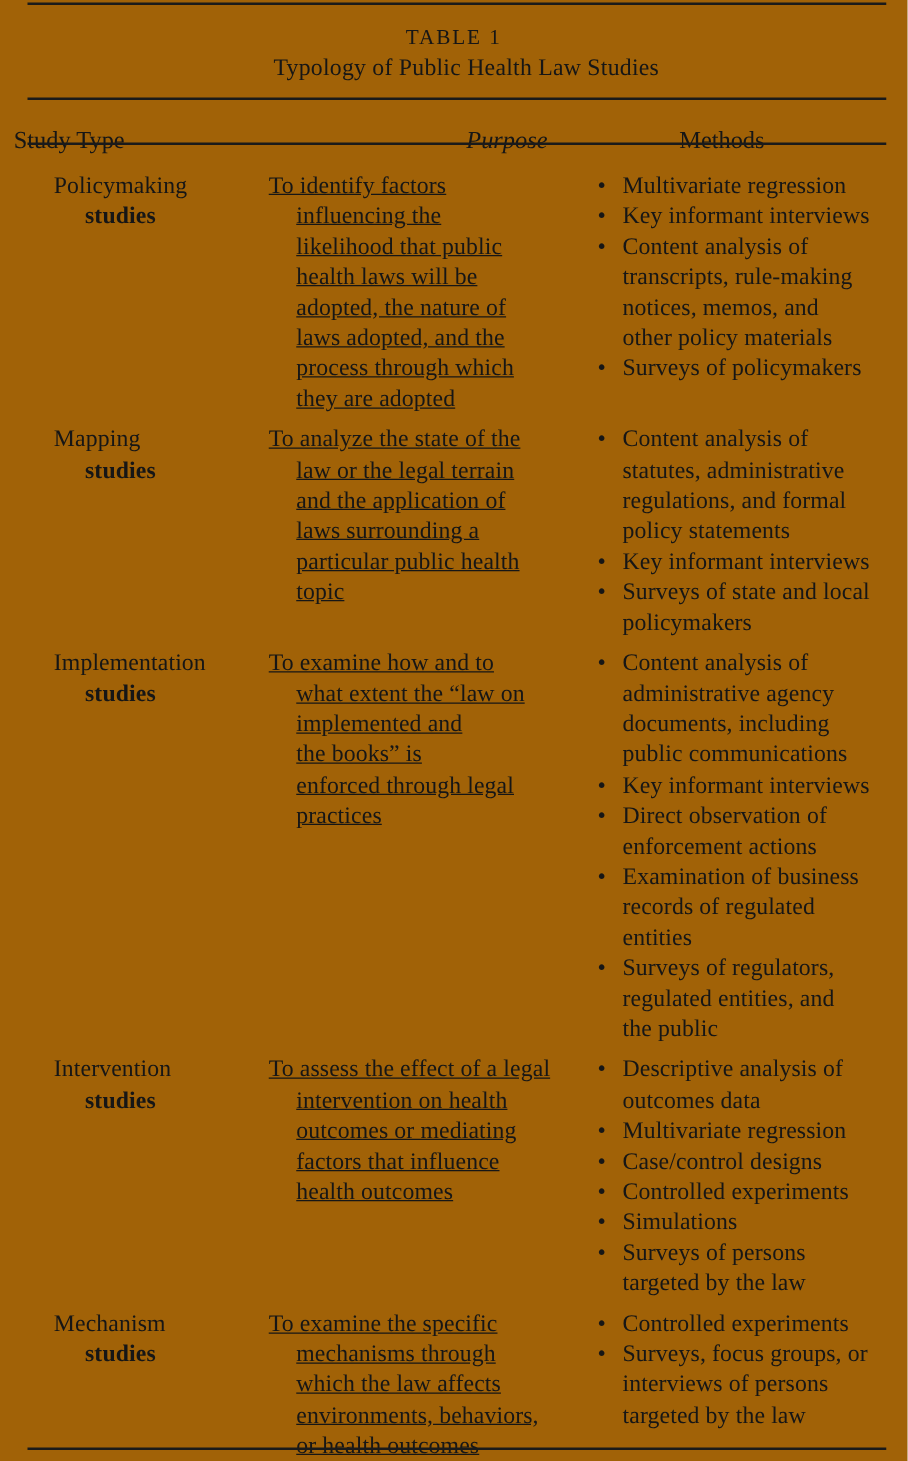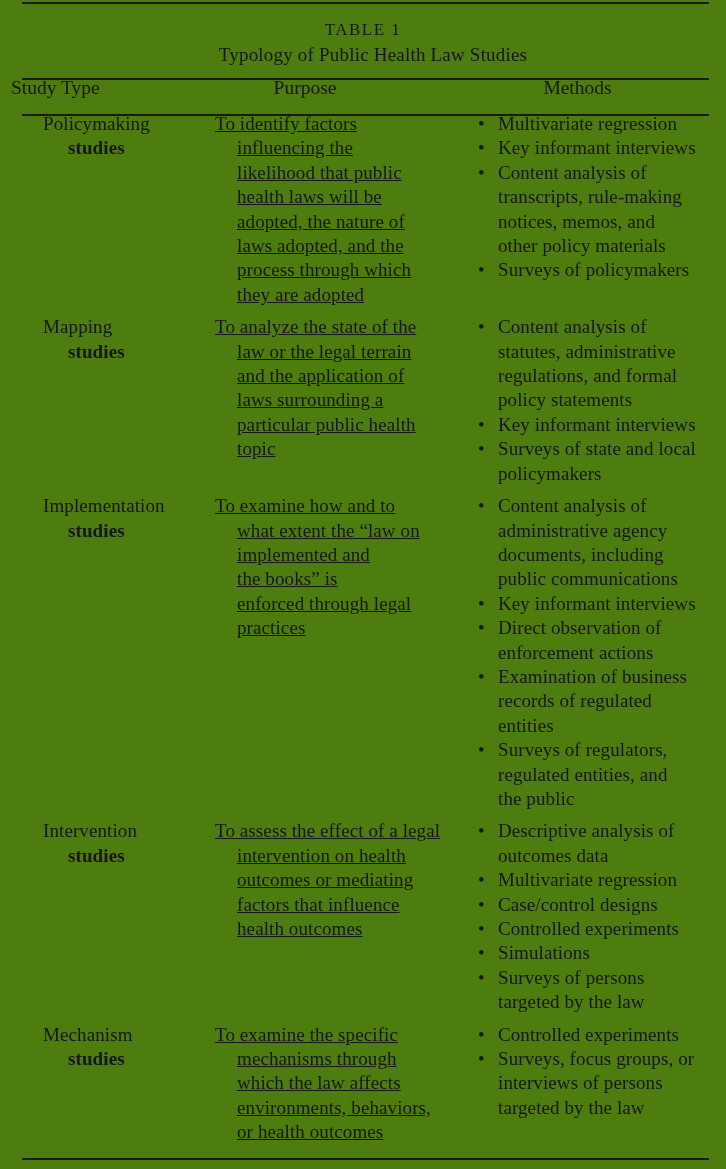--- a/index.html
+++ b/index.html
@@ -1,20 +1,20 @@
 <!DOCTYPE html>
 <html><head>
 <meta charset="utf-8">
 <style>
   html, body { margin: 0; padding: 0; background: #e8e8e8; }
   .page {
     position: relative;
     width: 726px;
     height: 1169px;
-    background: #4d7c0f;
+    background: #a16207;
     color: #161616;
     font-family: "Liberation Serif", "DejaVu Serif", serif;
     overflow: hidden;
     margin: 0 auto;
   }
   .rule {
     position: absolute;
     left: 22px;
     width: 687px;
     height: 2px;
@@ -22,23 +22,23 @@
   }
   .rule-top    { top: 2px; }
   .rule-title  { top: 78px; }
   .rule-header { top: 114px; }
   .rule-bottom { top: 1158px; }
 
   .title-block { padding-top: 17px; text-align: center; }
   .table-label { font-size: 17px; letter-spacing: 1.5px; line-height: 25px; }
   .table-title { font-size: 19px; line-height: 26px; letter-spacing: 0.2px; margin-left: 20px; }
 
-  .header-row { display: flex; margin-top: 8px; font-size: 19.5px; line-height: 24px; }
+  .header-row { display: flex; margin-top: 33px; font-size: 19.5px; line-height: 24px; }
   .hc1 { width: 161px; padding-left: 11px; text-align: left; }
-  .hc2 { width: 266px; text-align: center; }
+  .hc2 { width: 266px; text-align: right; font-style: italic; }
   .hc3 { width: 219px; padding-left: 30px; text-align: center; }
 
   .table-body { margin-top: 12px; }
   .row { display: flex; margin-top: 8px; padding-left: 32px; }
   .row:first-child { margin-top: 0; }
 
   .cell-study   { width: 161px; padding-left: 11px; }
   .cell-purpose { width: 255px; padding-left: 11px; text-decoration: underline; }
   .cell-methods { width: 241px; padding-left: 8px; }
 

